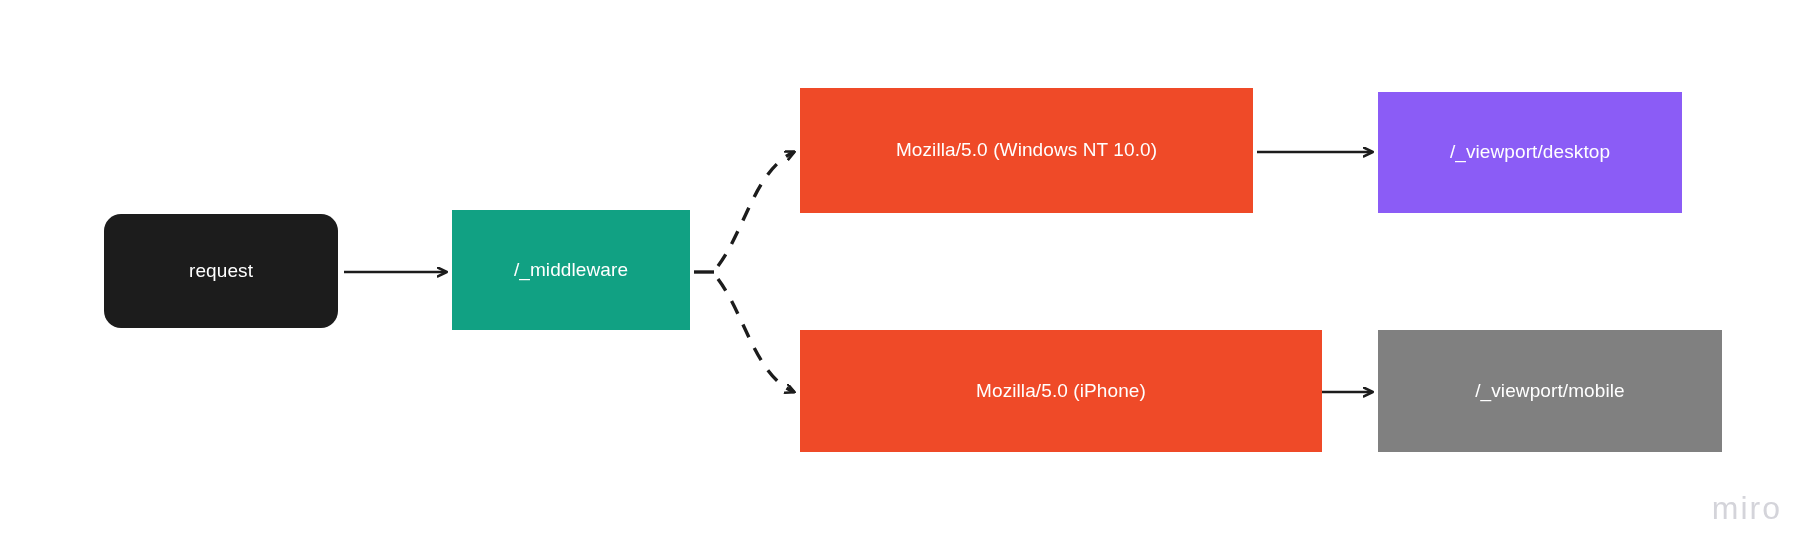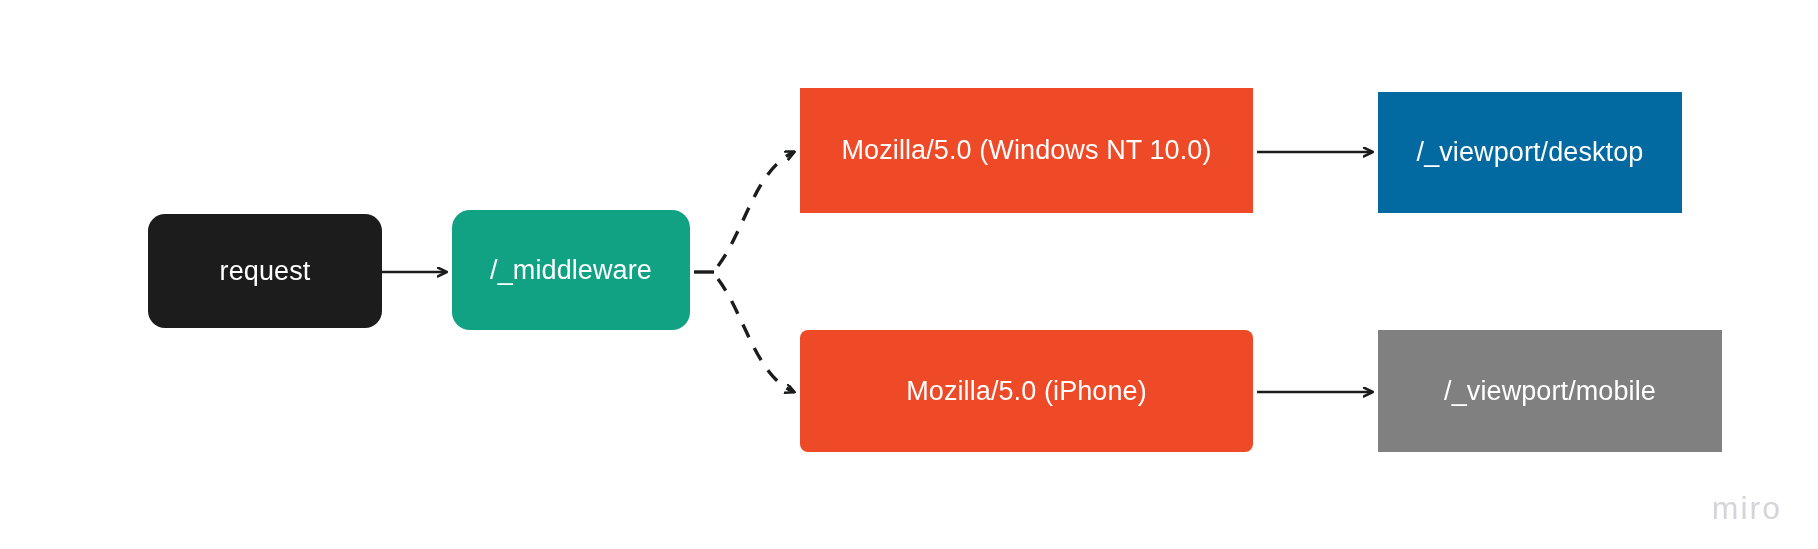--- a/index.html
+++ b/index.html
@@ -18,70 +18,67 @@
     overflow: hidden;
   }
   .node {
     position: absolute;
     display: flex;
     align-items: center;
     justify-content: center;
     text-align: center;
     color: #ffffff;
     font-family: "Liberation Sans", sans-serif;
-    font-size: 27px;
+    font-size: 19px;
     font-weight: 400;
     letter-spacing: 0.1px;
     line-height: 1.2;
     box-sizing: border-box;
     padding: 4px 28px;
     white-space: nowrap;
   }
   
   #node-request {
     left: 104px;
     top: 214px;
     width: 234px;
     height: 114px;
     background: #1c1c1c;
     border-radius: 17px;
-    margin-left: 44px;
   }
   
   #node-middleware {
     left: 452px;
     top: 210px;
     width: 238px;
     height: 120px;
     background: #11a183;
-    border-radius: 18px;
   }
   
   #node-ua-desktop {
     left: 800px;
     top: 88px;
     width: 453px;
     height: 125px;
     background: #ef4a28;
   }
   #node-ua-mobile {
     left: 800px;
     top: 330px;
-    width: 453px;
+    width: 522px;
     height: 122px;
     background: #ef4a28;
-    border-radius: 8px;
   }
   
   #node-viewport-desktop {
     left: 1378px;
     top: 92px;
     width: 304px;
     height: 121px;
-    background: #0369a1;
+    background: #8b5cf6;
   }
   #node-viewport-mobile {
     left: 1378px;
     top: 330px;
     width: 344px;
     height: 122px;
     background: #808080;
   }
   #edges {
     position: absolute;

